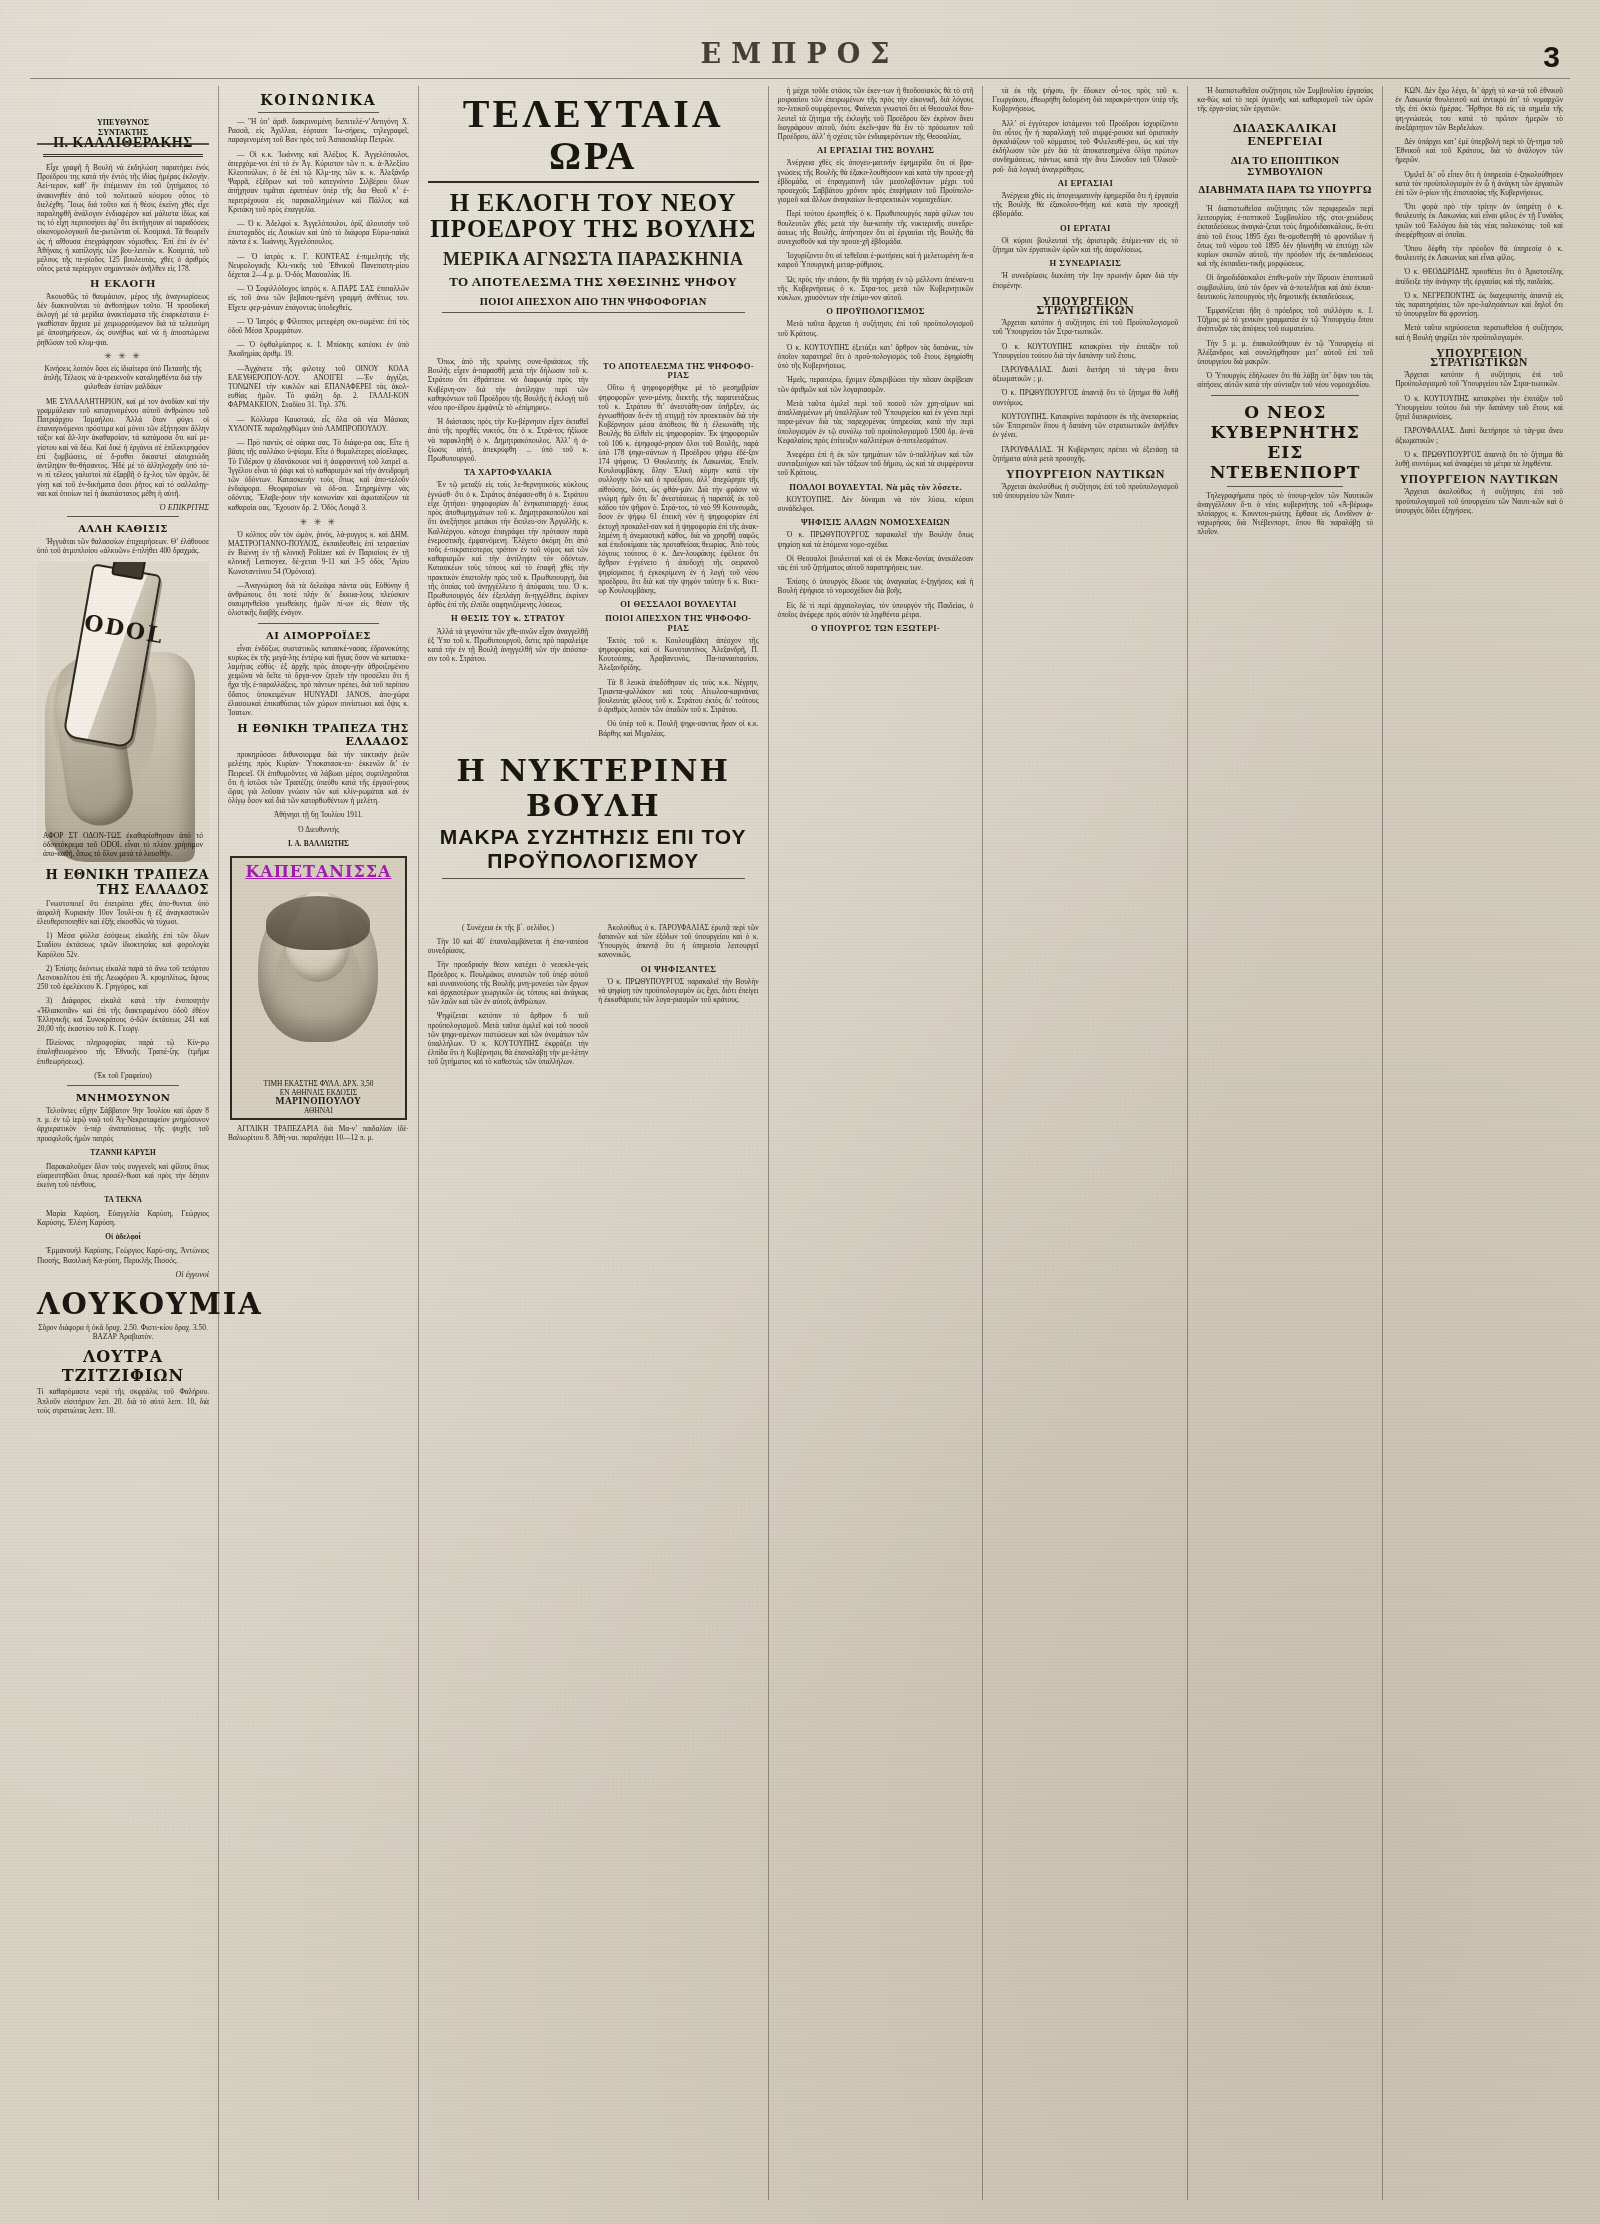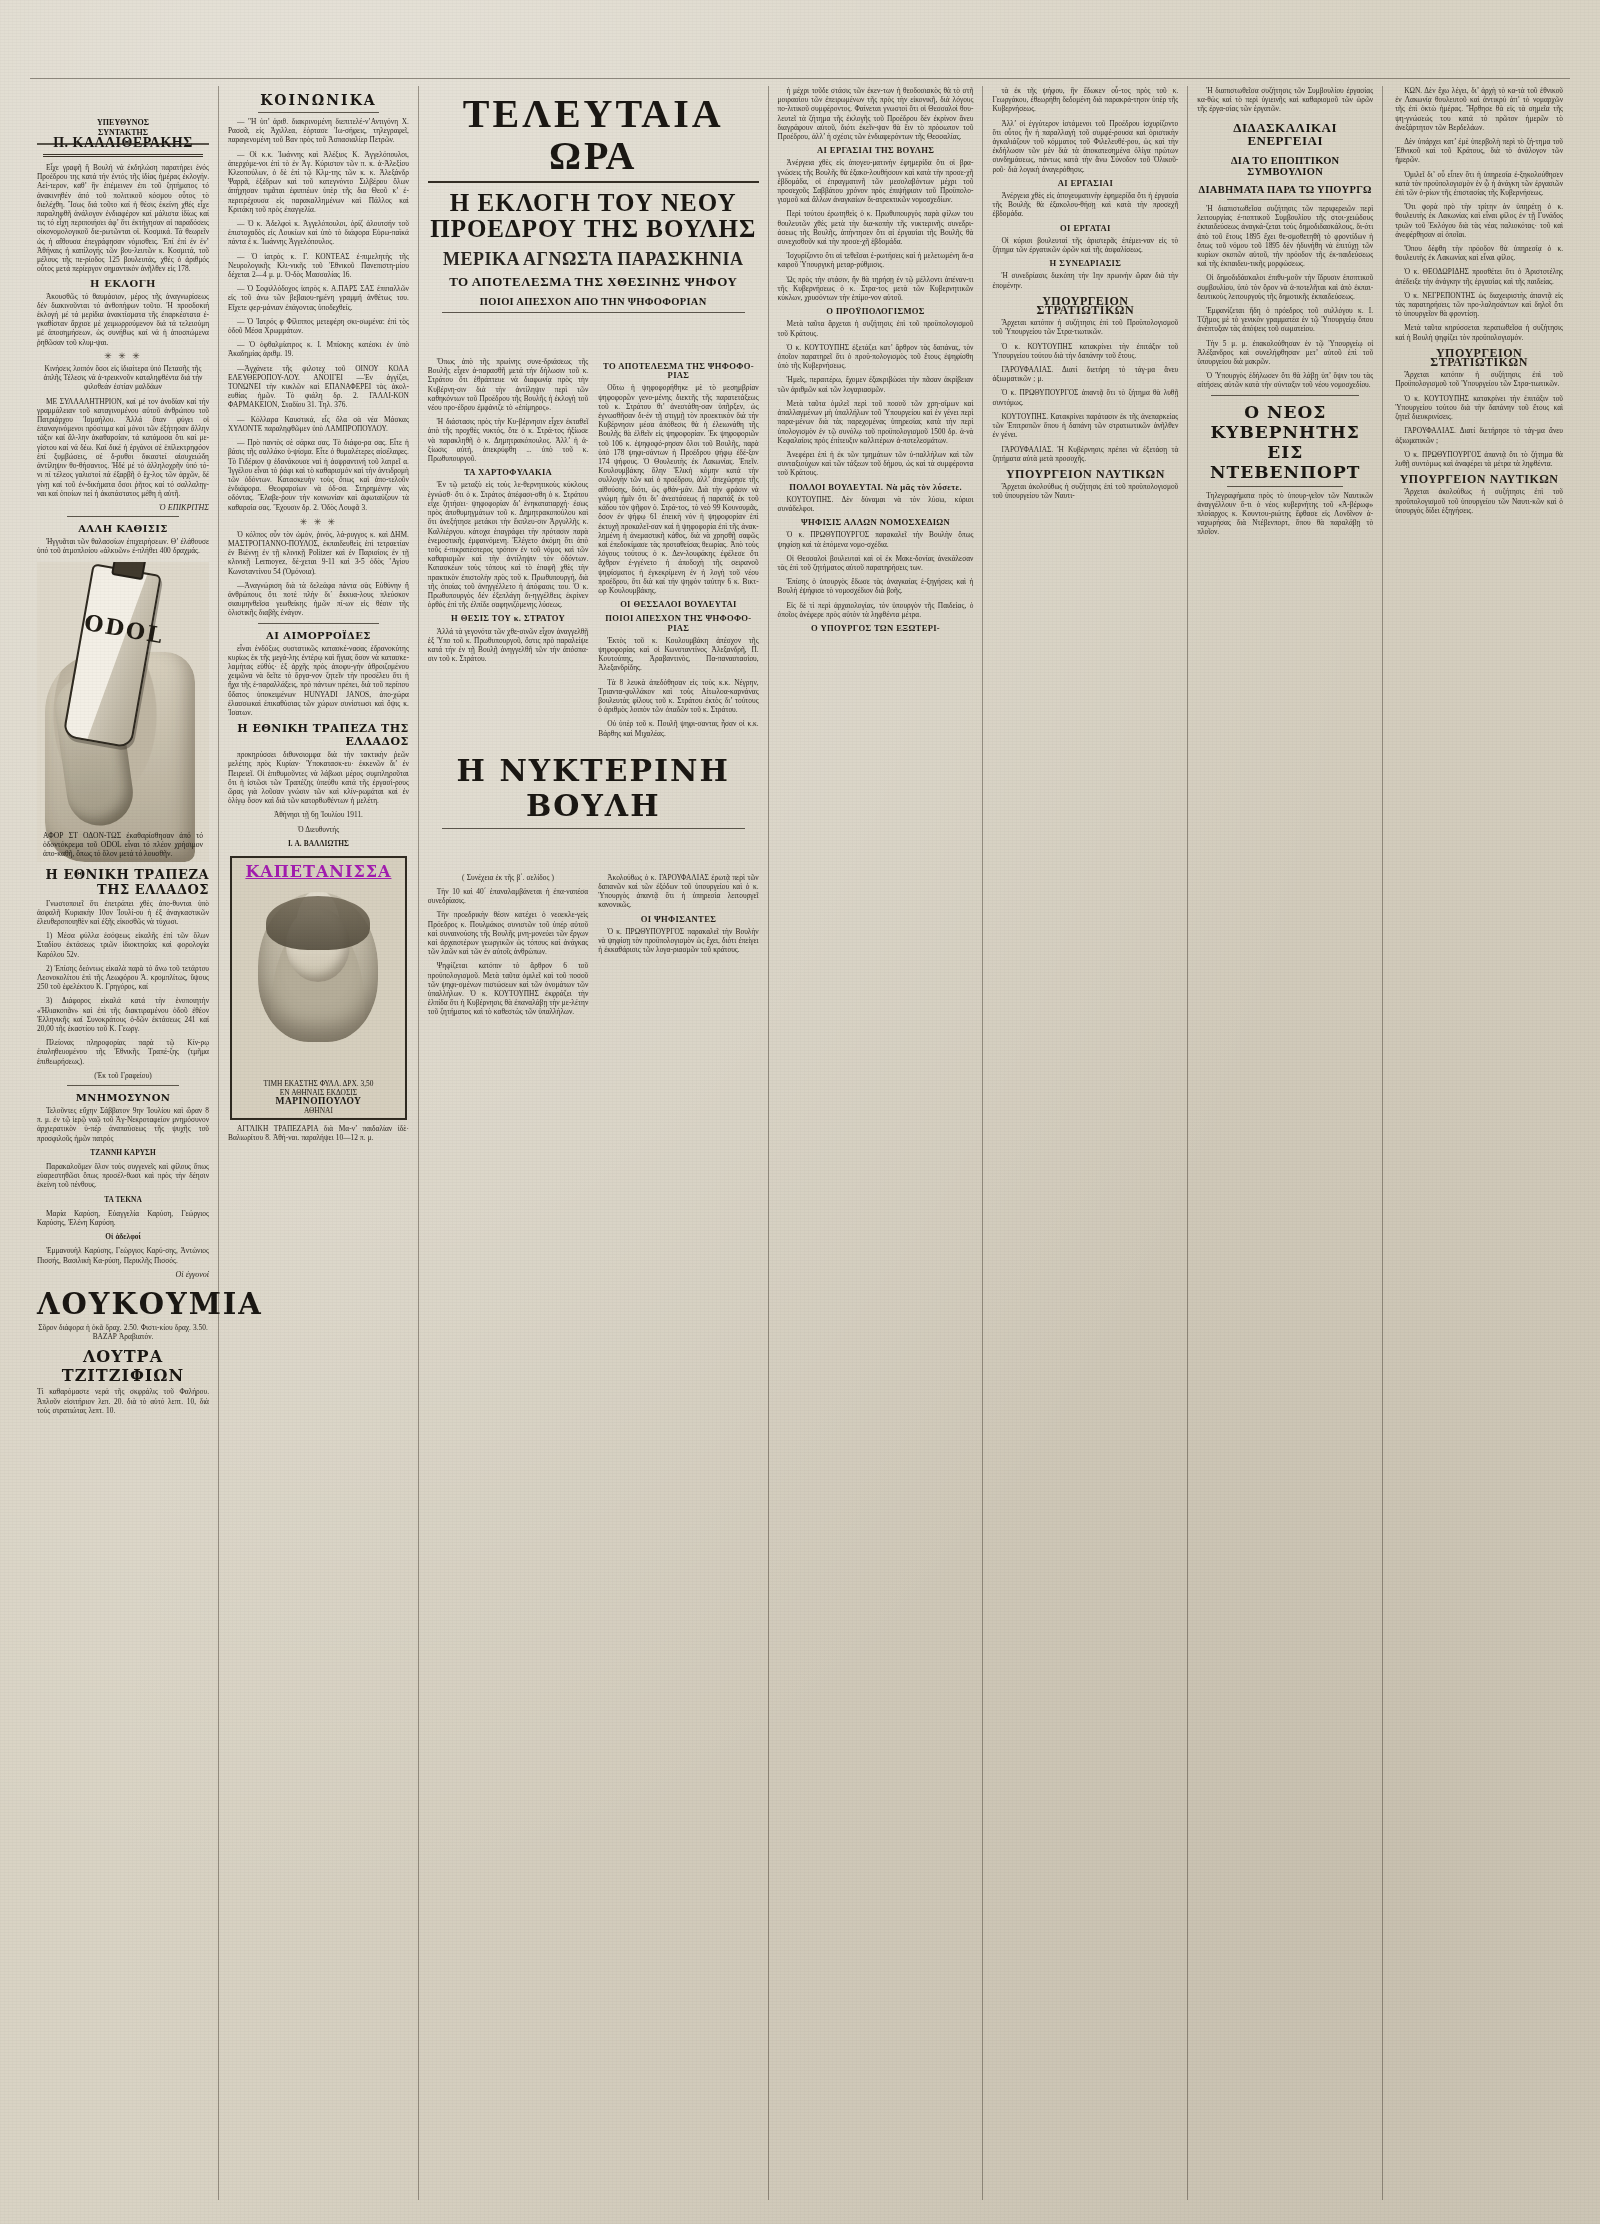--- a/index.html
+++ b/index.html
@@ -215,20 +215,24 @@
     text-align:center;font-weight:700;font-size:12px;margin:7px 0 3px;letter-spacing:.5px;
     font-family:Liberation Serif, serif;
   }
   .faded{opacity:.92;}
 </style>
 </head>
 <body>
 
 <div class="page">
 
+  <div class="masthead">
+    <div class="title">ΕΜΠΡΟΣ</div>
+    <div class="pageno">3</div>
+  </div>
   <div class="rule-top"></div>
 
   <div class="cols">
 
     <div class="col c1">
       <div class="editor-box">
         <div>ΥΠΕΥΘΥΝΟΣ</div>
         <div>ΣΥΝΤΑΚΤΗΣ</div>
         <div class="nm strike">Π. ΚΑΛΛΙΘΕΡΑΚΗΣ</div>
       </div>
@@ -363,20 +367,21 @@
           <div class="mini-head">ΟΙ ΘΕΣΣΑΛΟΙ ΒΟΥΛΕΥΤΑΙ</div>
           <div class="mini-head">ΠΟΙΟΙ ΑΠΕΣΧΟΝ ΤΗΣ ΨΗΦΟΦΟ-ΡΙΑΣ</div>
           <p>Ἐκτὸς τοῦ κ. Κουλουμβάκη ἀπέσχον τῆς ψηφοφορίας καὶ οἱ Κωνσταντίνος Ἀλεξανδρῆ, Π. Κουτούπης, Ἀραβαντινὸς, Πα-παναστασίου, Ἀλεξανδρίδης.</p>
           <p>Τὰ 8 λευκὰ ἀπεδόθησαν εἰς τοὺς κ.κ. Νέγρην, Τριαντα-φυλλάκον καὶ τοὺς Αἰτωλοα-καρνάνας βουλευτὰς φίλους τοῦ κ. Στράτου ἐκτὸς δι’ τούτους ὁ ἀριθμὸς λοιπὸν τῶν ὀπαδῶν τοῦ κ. Στράτου.</p>
           <p>Οὐ ὑπὲρ τοῦ κ. Πουλῆ ψηφι-σαντας ἦσαν οἱ κ.κ. Βάρθης καὶ Μιχαλέας.</p>
         </div>
       </div>
 
       <div class="nightbox">
         <div class="l1">Η ΝΥΚΤΕΡΙΝΗ ΒΟΥΛΗ</div>
+        <div class="l2">ΜΑΚΡΑ ΣΥΖΗΤΗΣΙΣ ΕΠΙ ΤΟΥ ΠΡΟΫΠΟΛΟΓΙΣΜΟΥ</div>
       </div>
       <div class="divider"></div>
 
       <div class="two-sub">
         <div class="body-text tiny">
           <p class="ctr">( Συνέχεια ἐκ τῆς β΄. σελίδος )</p>
           <p>Τὴν 10 καὶ 40΄ ἐπαναλαμβάνεται ἡ ἐπα-ναπέσα συνεδρίασις.</p>
           <p>Τὴν προεδρικὴν θέσιν κατέχει ὁ νεοεκλε-γεὶς Πρόεδρος κ. Πουλμάκος συνιστῶν τοῦ ὑπέρ αὐτοῦ καὶ συναινούσης τῆς Βουλῆς μνη-μονεύει τῶν ἔργων καὶ ἀρχαιοτέρων γεωργικῶν ὡς τόπους καὶ ἀνάγκας τῶν λαῶν καὶ τῶν ἐν αὐτοῖς ἀνθρώπων.</p>
           <p>Ψηφίζεται κατόπιν τὸ ἄρθρον 6 τοῦ προϋπολογισμοῦ. Μετὰ ταῦτα ὁμιλεῖ καὶ τοῦ ποσοῦ τῶν ψηφι-σμένων πιστώσεων καὶ τῶν ὀνομάτων τῶν ὑπαλλήλων. Ὁ κ. ΚΟΥΤΟΥΠΗΣ ἐκφράζει τὴν ἐλπίδα ὅτι ἡ Κυβέρνησις θὰ ἐπαναλάβῃ τὴν με-λέτην τοῦ ζητήματος καὶ τὸ καθεστὼς τῶν ὑπαλλήλων.</p>
         </div>

